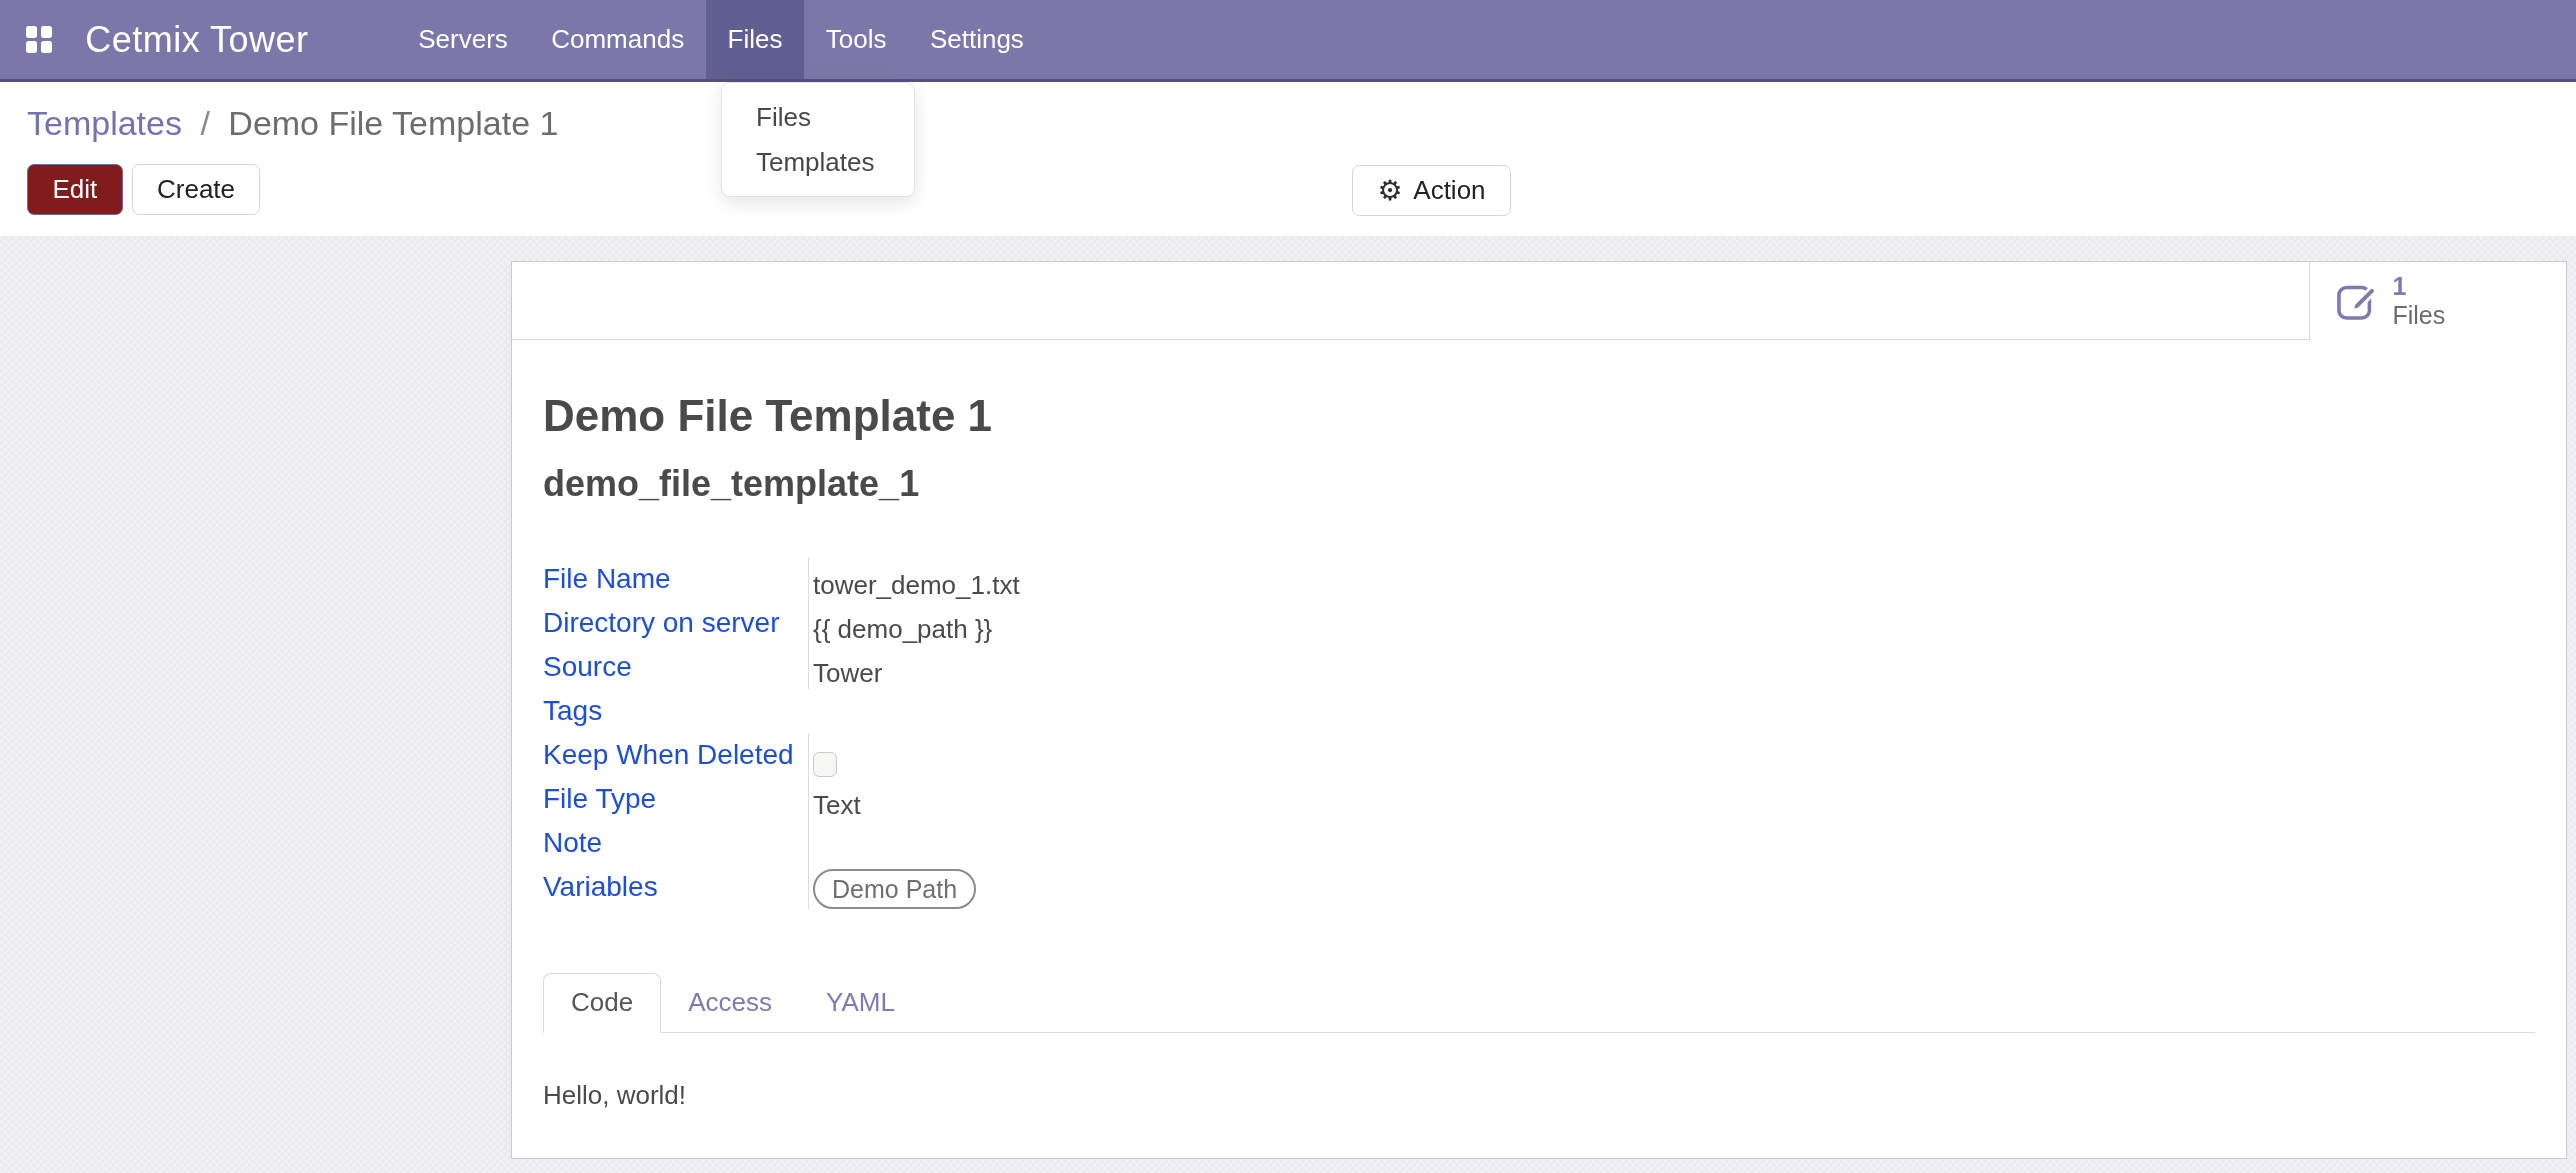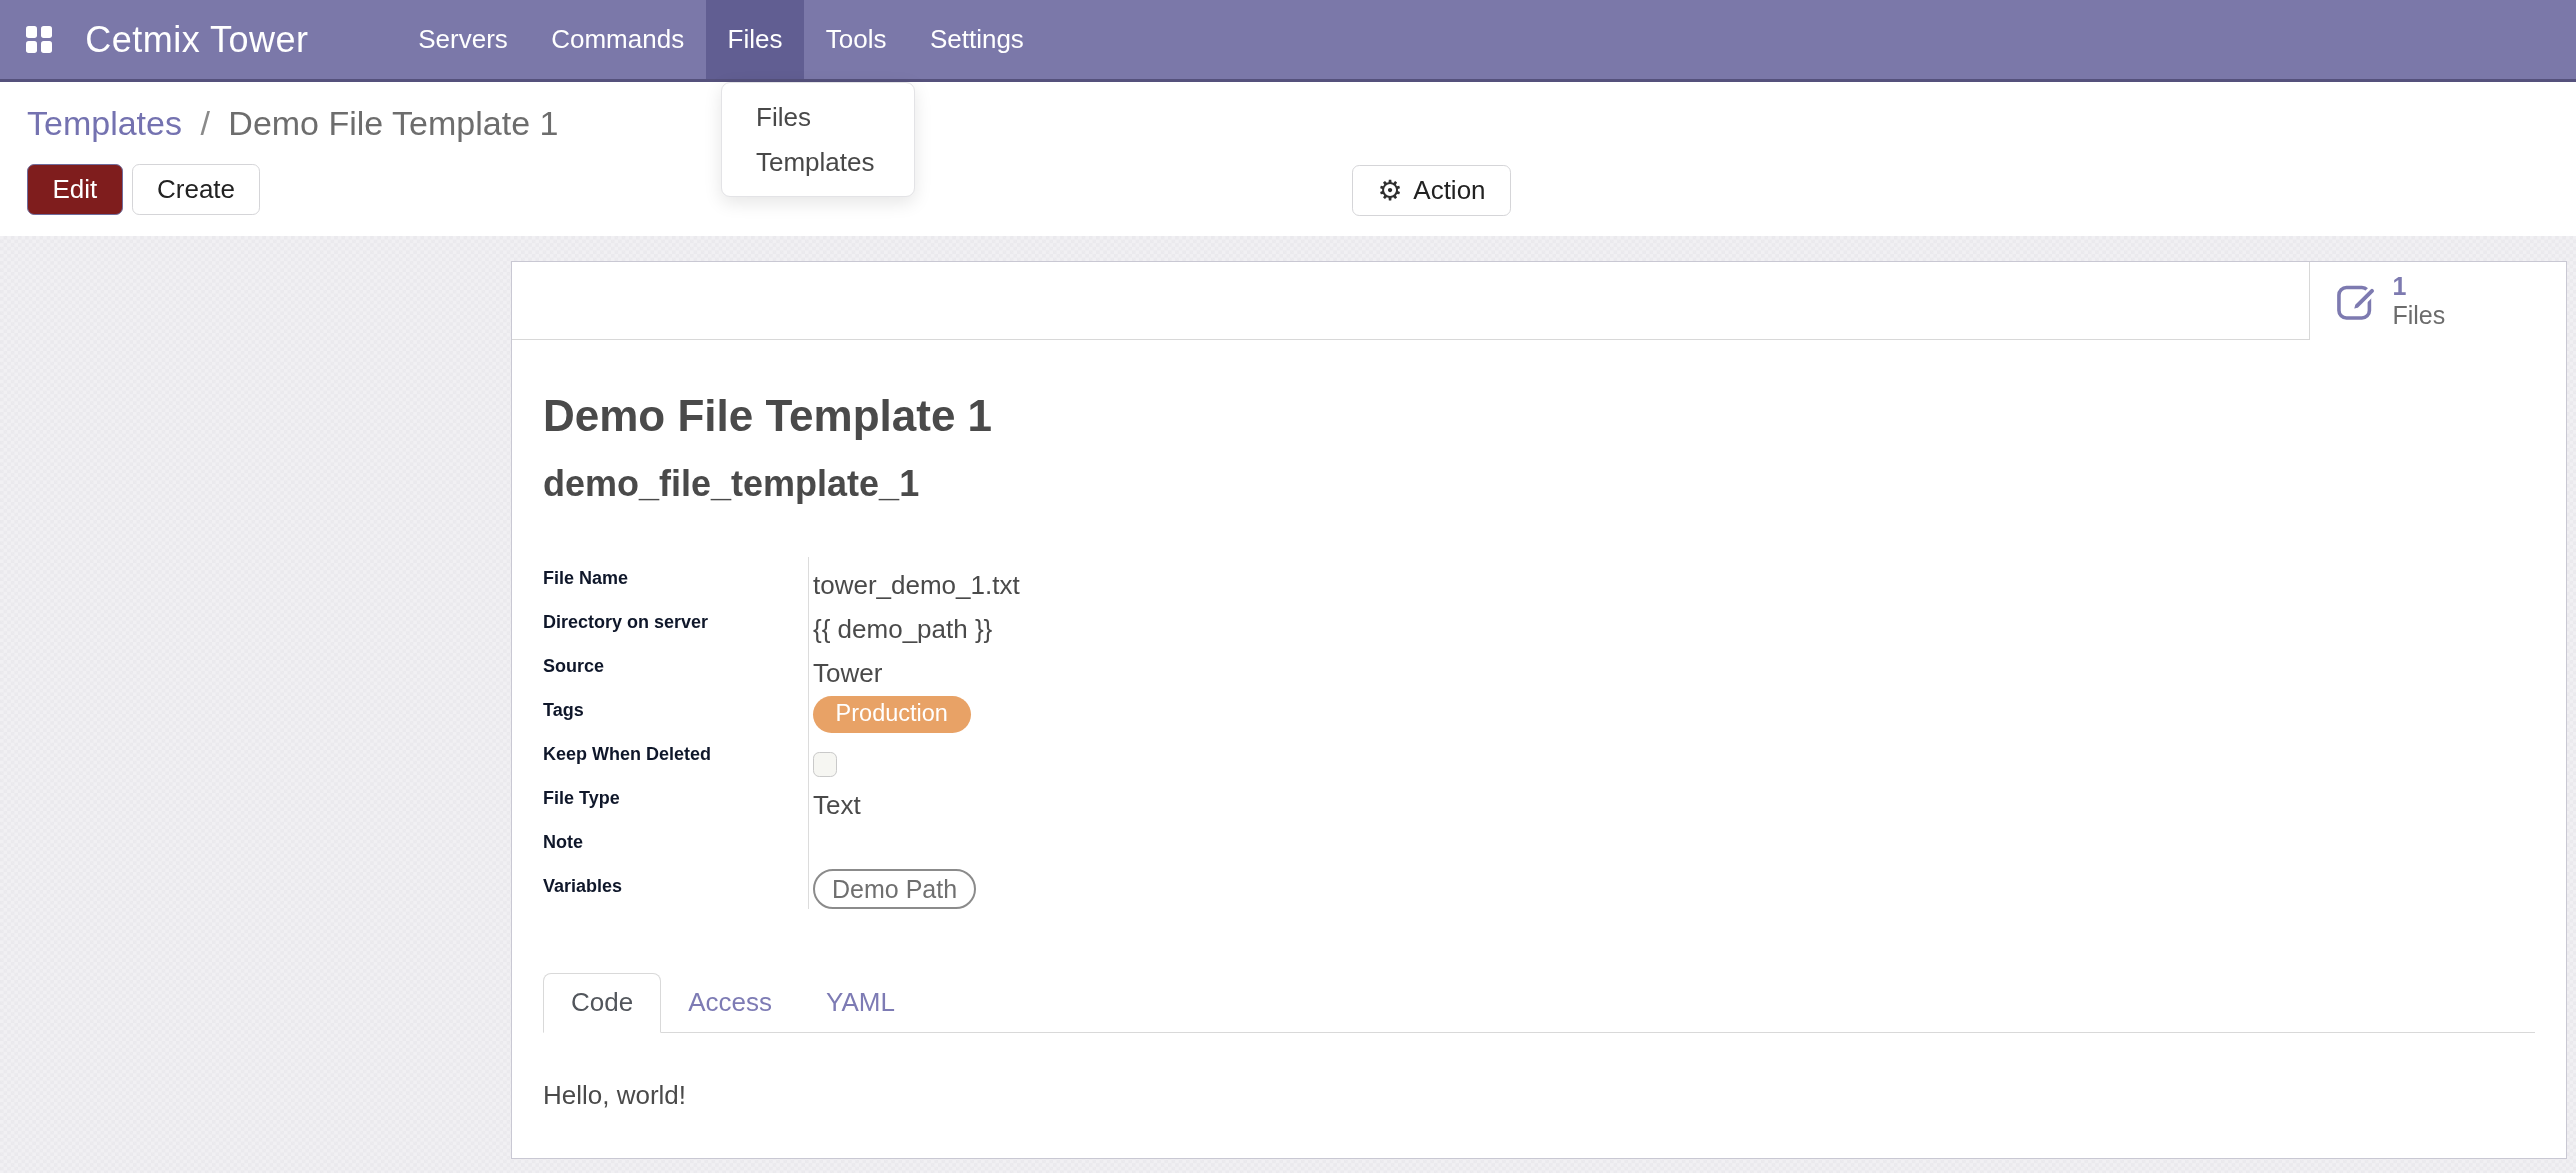--- a/index.html
+++ b/index.html
@@ -64,21 +64,21 @@
   .stat-count { color:#7d7ab0; font-size:25px; font-weight:700; }
   .stat-label { color:#6c6c6c; font-size:25px; }
 
   .sheet-body { padding:0 31px; }
   .record-title { margin-top:51px; font-size:44px; font-weight:700; color:#4a4a4a; }
   .record-ref { margin-top:21.7px; font-size:36px; font-weight:700; color:#4a4a4a; }
 
   
   .fields { margin-top:52px; }
   .frow { display:flex; align-items:center; min-height:44px; }
-  .flabel { width:265px; flex:0 0 265px; font-size:18px; font-weight:700; color:#0f172a; }
+  .flabel { width:265px; flex:0 0 265px; font-size:28px; font-weight:400; color:#1d4ed8; }
   .fvalue { align-self:stretch; display:flex; align-items:flex-end; flex:1;
     border-left:0.9px solid #dcdcdc; padding-left:4px; font-size:26px; color:#4a4a4a; }
   .tag { background:#e8a266; color:#fff; font-size:23.5px; font-weight:500;
     padding:5.4px 22.6px; border-radius:902px; line-height:1.1; }
   .checkbox { width:24.4px; height:24.4px; border:1.8px solid #c9c9c9; border-radius:6.3px;
     background:#f6f6f2; display:inline-block; }
   .pill { border:2.7px solid #8b8b8b; color:#6f6f6f; font-size:25px;
     padding:2.7px 17px; border-radius:902px; line-height:1.2; background:#fff; }
 
   
@@ -166,23 +166,20 @@
           </div>
         </div>
         <div class="frow">
           <div class="flabel">Source</div>
           <div class="fvalue">
             <span>Tower</span>
           </div>
         </div>
         <div class="frow">
           <div class="flabel">Tags</div>
-          <div class="fvalue">
-            <span class="tag">Production</span>
-          </div>
         </div>
         <div class="frow">
           <div class="flabel">Keep When Deleted</div>
           <div class="fvalue">
             <span class="checkbox"></span>
           </div>
         </div>
         <div class="frow">
           <div class="flabel">File Type</div>
           <div class="fvalue">

